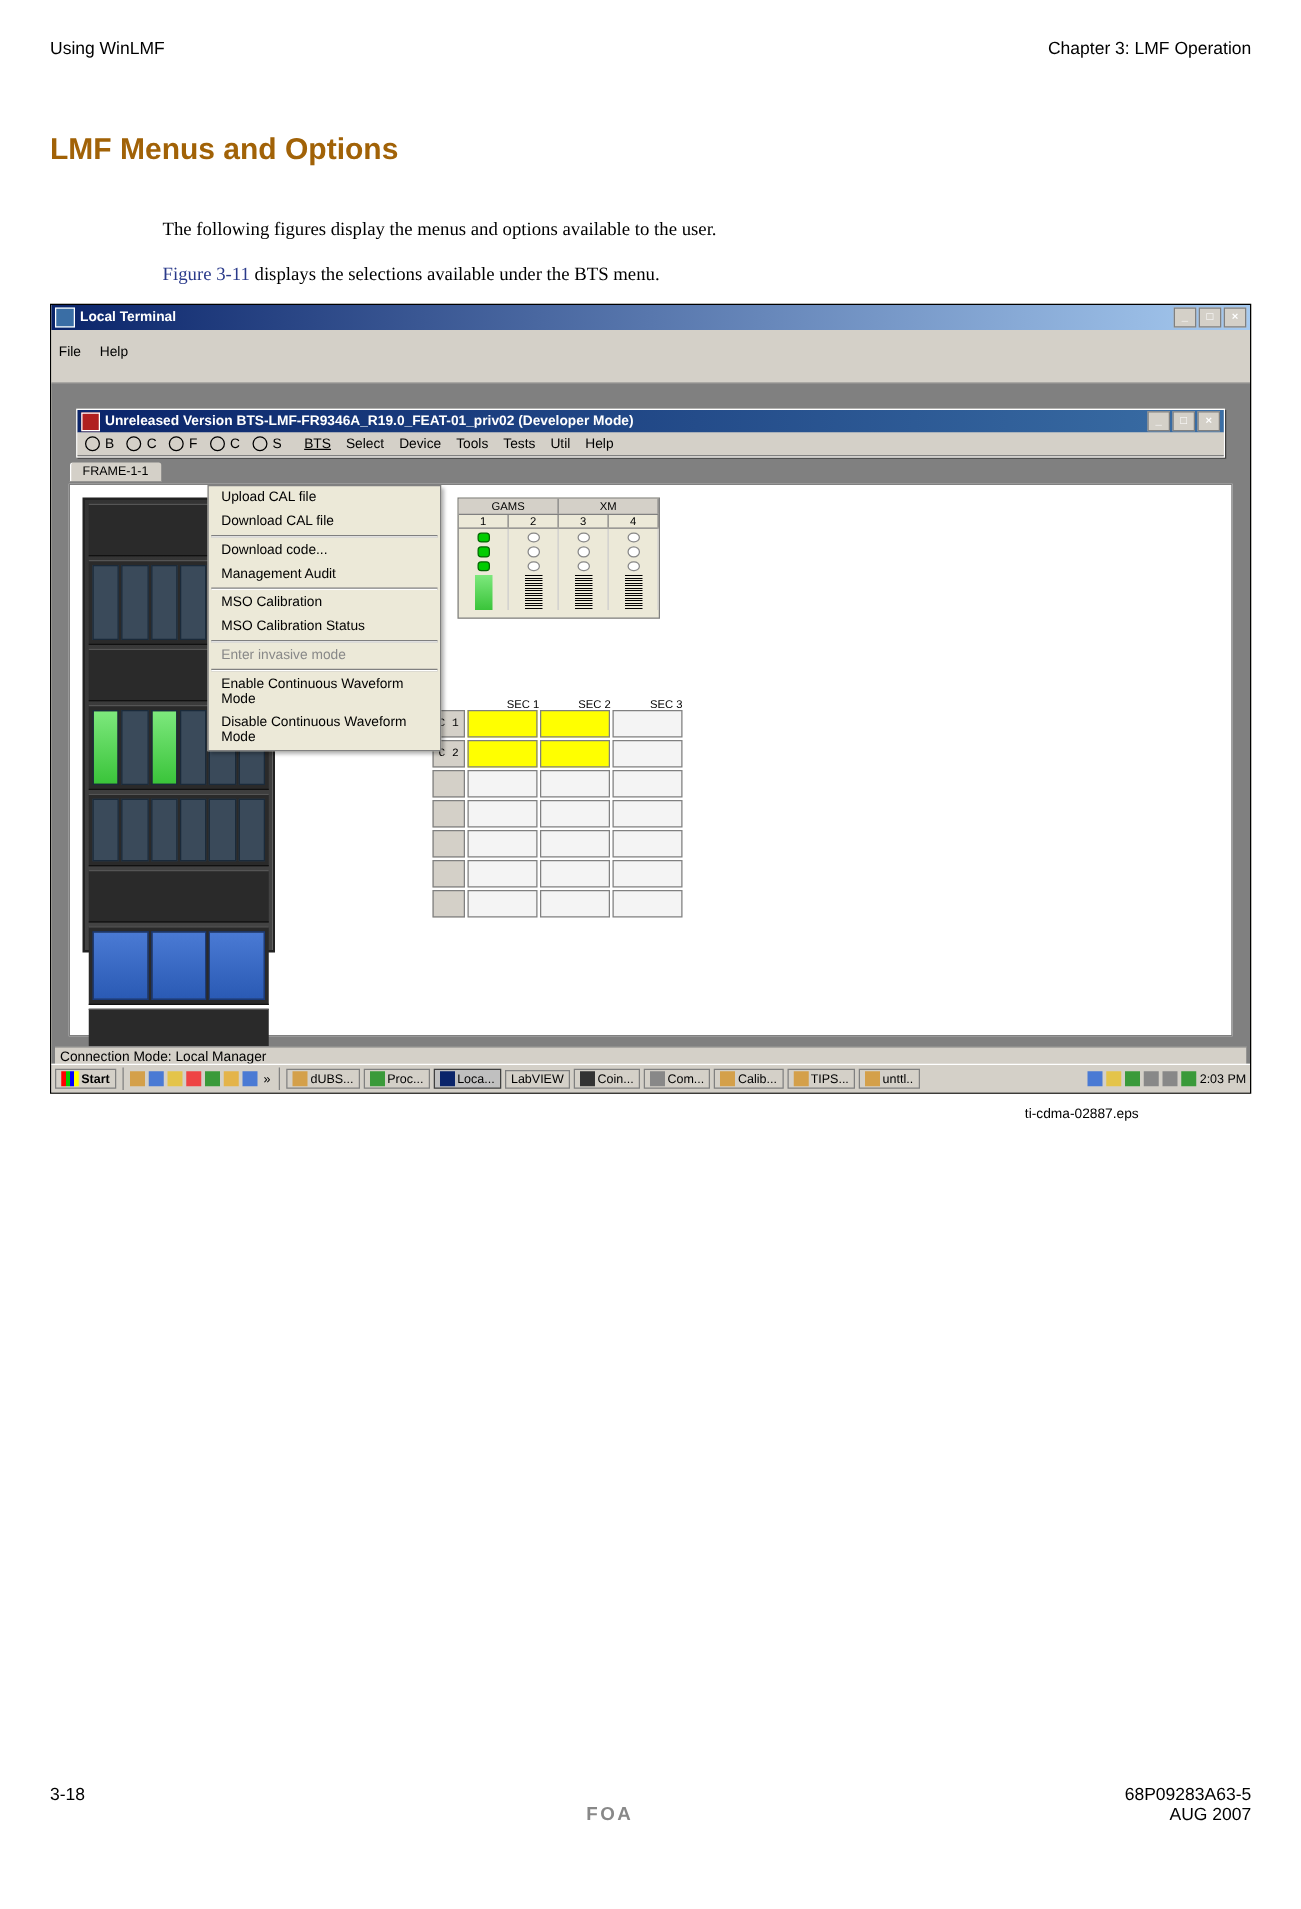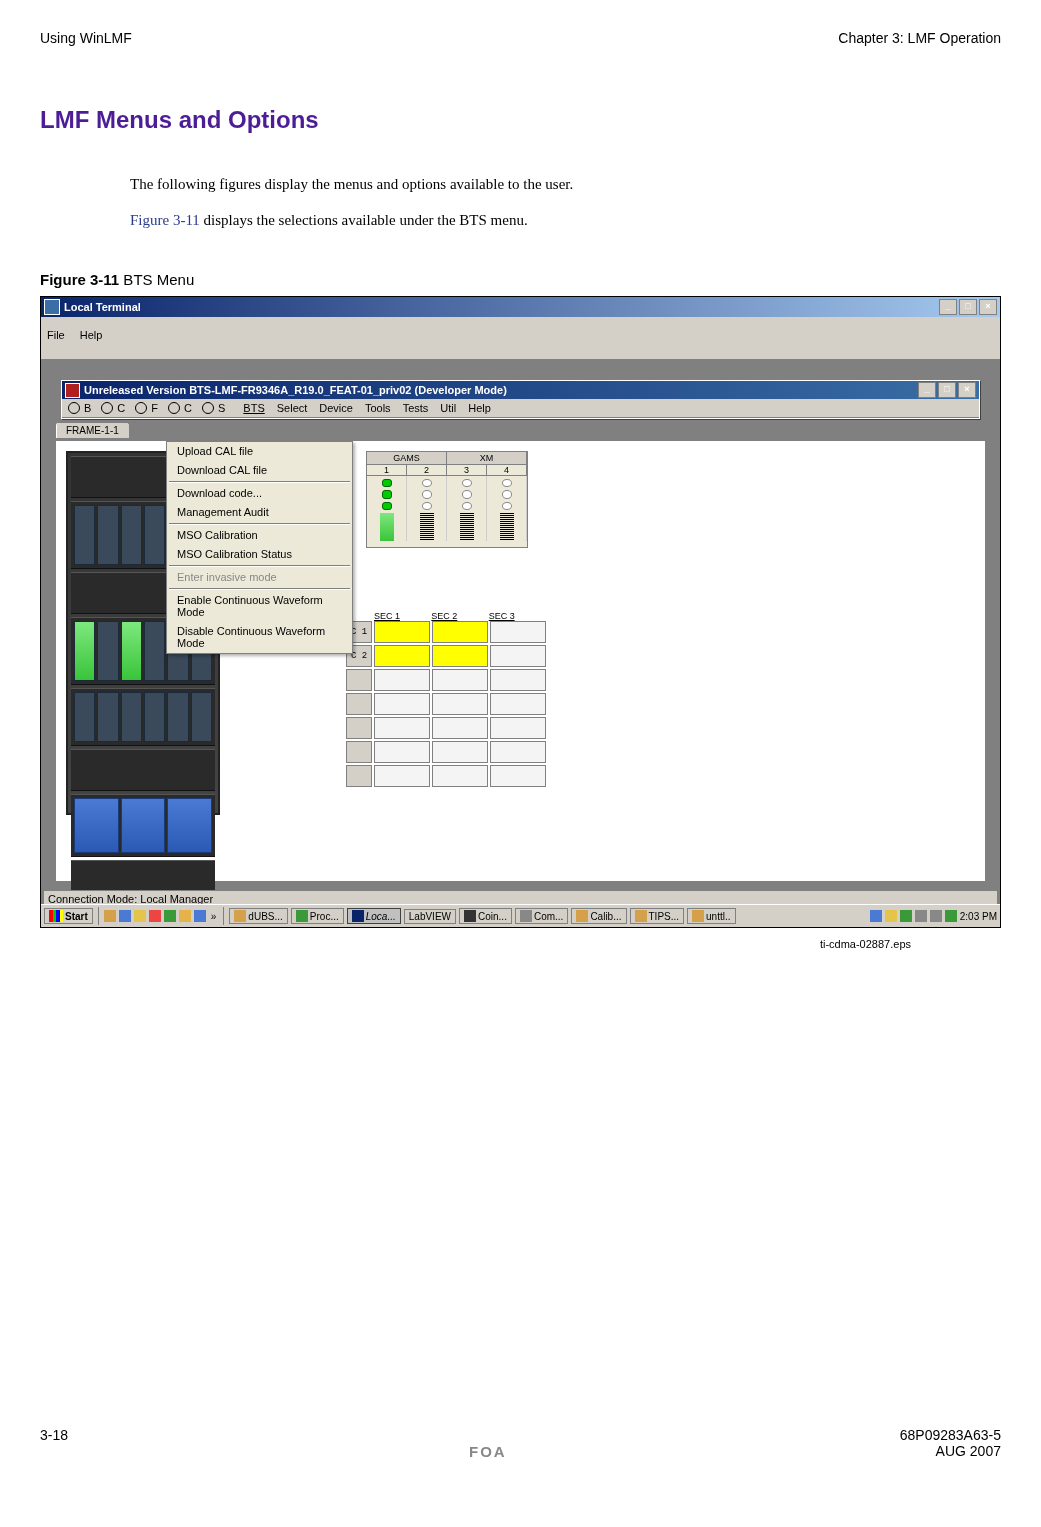--- a/index.html
+++ b/index.html
@@ -18,21 +18,21 @@
   }
   .header-row {
     display: flex;
     justify-content: space-between;
     font-size: 14px;
     margin-bottom: 60px;
   }
   h1 {
     font-family: Verdana, Arial, sans-serif;
     font-size: 24px;
-    color: #4c1d95;
+    color: #a16207;
     font-weight: bold;
     margin: 0 0 40px 0;
   }
   .body-text {
     font-family: Georgia, "Times New Roman", serif;
     font-size: 15px;
     margin-left: 90px;
     margin-bottom: 12px;
     line-height: 1.4;
   }
@@ -170,21 +170,21 @@
   .xm-body{display:flex;height:65px;}
   .xm-body .col{flex:1;border-right:1px solid #ccc;display:flex;flex-direction:column;align-items:center;gap:3px;padding-top:3px;}
   .led-g{width:8px;height:8px;background:#0c0;border:1px solid #060;border-radius:3px;}
   .led-o{width:8px;height:8px;background:#fff;border:1px solid #888;border-radius:50%;}
   .bar{width:14px;height:35px;background:repeating-linear-gradient(#000,#000 1px,transparent 1px,transparent 2px);}
   .bar.grn{background:linear-gradient(#7de87d,#3ac43a);}
   .sec-panel{
     position:absolute;top:170px;left:290px;width:200px;
   }
   .sec-hdr{display:flex;margin-left:28px;}
-  .sec-hdr .sh{flex:1;text-align:left;font-size:9px;text-decoration:underline;}
+  .sec-hdr .sh{flex:1;text-align:right;font-size:9px;}
   .sec-row{display:flex;height:22px;margin-bottom:2px;font-family:Liberation Mono, monospace;}
   .sec-row .rlbl{width:24px;font-size:9px;text-align:center;background:#d4d0c8;border:1px solid #808080;line-height:20px;}
   .sec-row .cell{flex:1;border:1px solid #808080;margin-left:2px;background:#f4f4f4;}
   .sec-row .cell.y{background:#ff0;}
   .tri-handles{
     position:absolute;bottom:24px;left:6px;font-size:10px;letter-spacing:-2px;
   }
   .connmode{
     position:absolute;bottom:20px;left:3px;right:3px;
     background:#d4d0c8;border-top:1px solid #808080;
@@ -195,21 +195,21 @@
     background:#d4d0c8;border-top:1px solid #fff;
     display:flex;align-items:center;gap:3px;padding:0 3px;
     font-size:10px;
   }
   .start-btn{background:#d4d0c8;border:1px solid #808080;padding:1px 4px;font-weight:bold;display:flex;align-items:center;gap:2px;}
   .winflag{width:14px;height:12px;display:inline-block;background:
     linear-gradient(90deg,#f00 0 25%,#0c0 25% 50%,#00f 50% 75%,#ff0 75%);
   }
   .tray-sep{width:1px;height:18px;background:#808080;margin:0 2px;}
   .tbtn{background:#d4d0c8;border:1px solid #808080;padding:1px 4px;display:flex;align-items:center;gap:2px;}
-  .tbtn.pressed{border:1px solid #404040;background:#c0c0c0;font-style:italic;}
+  .tbtn.pressed{border:1px solid #404040;background:#c0c0c0;}
   .ticon-sm{width:12px;height:12px;background:#3a6ea5;display:inline-block;}
   .tray{margin-left:auto;display:flex;align-items:center;gap:3px;}
   .eps-caption{
     text-align:right;font-size:11px;margin-top:10px;margin-right:90px;
   }
   .footer{
     position:absolute;bottom:20px;left:40px;right:40px;
   }
   .footer-row{display:flex;justify-content:space-between;font-size:14px;}
   .foa{color:#888;font-weight:bold;font-size:15px;letter-spacing:2px;}
@@ -223,23 +223,20 @@
     <span>Chapter 3: LMF Operation</span>
   </div>
 
   <h1>LMF Menus and Options</h1>
 
   <p class="body-text">The following figures display the menus and options available to the user.</p>
   <p class="body-text">
     <span class="fig-link">Figure 3-11</span><span> displays the selections available under the BTS menu.</span>
   </p>
 
-  <div class="figure-label">
-    <b>Figure 3-11</b><span>   BTS Menu</span>
-  </div>
 
   <div class="screenshot">
 
     <div class="local-title">
       <span class="title-icon"></span>
       <span>Local Terminal</span>
       <div class="winctrls">
         <div class="winbtn">_</div>
         <div class="winbtn">□</div>
         <div class="winbtn">×</div>

